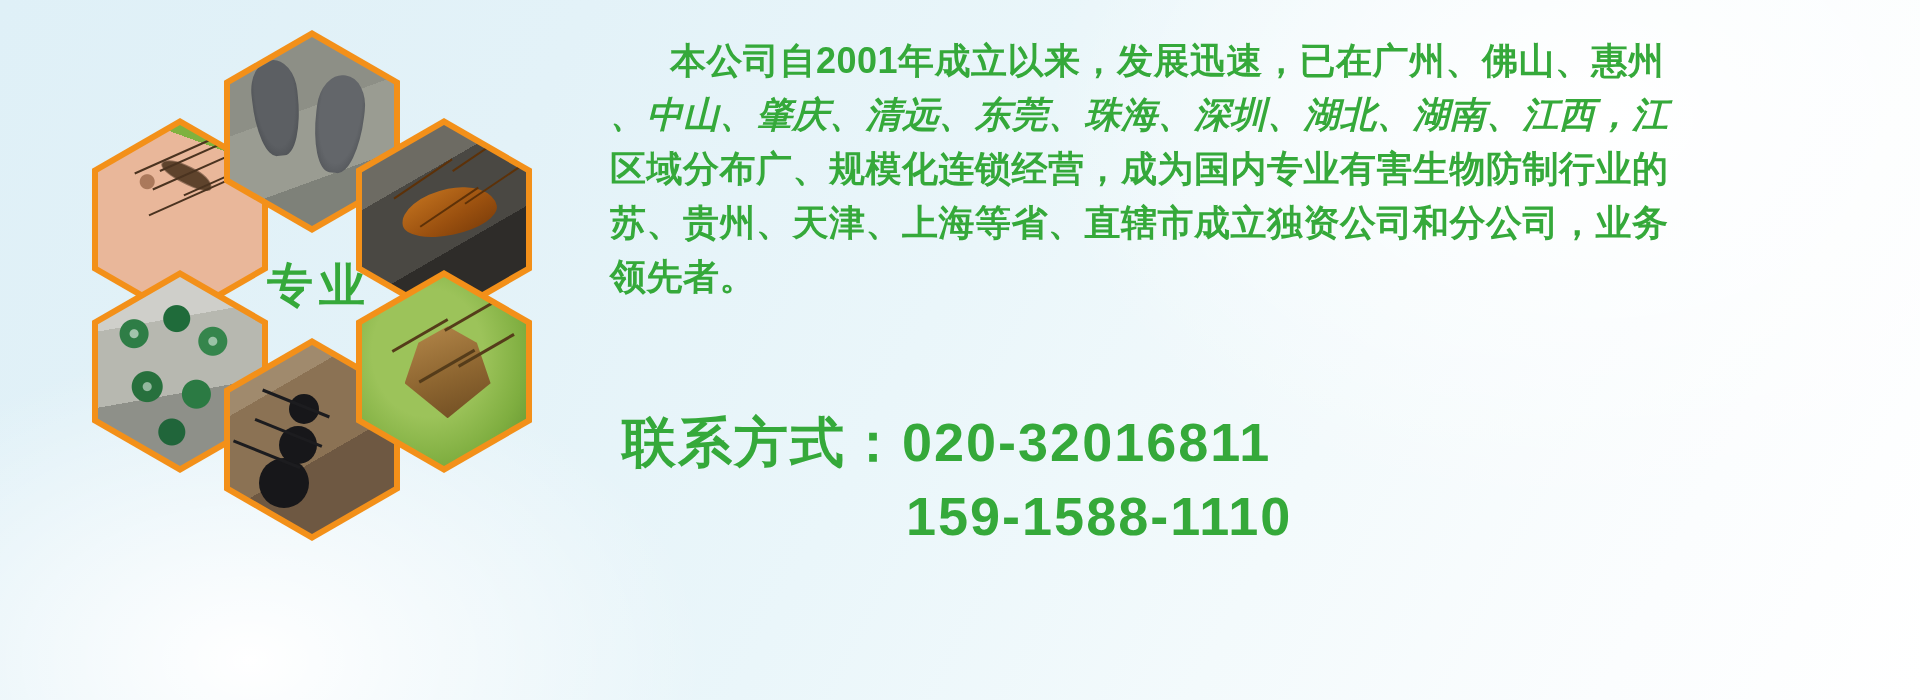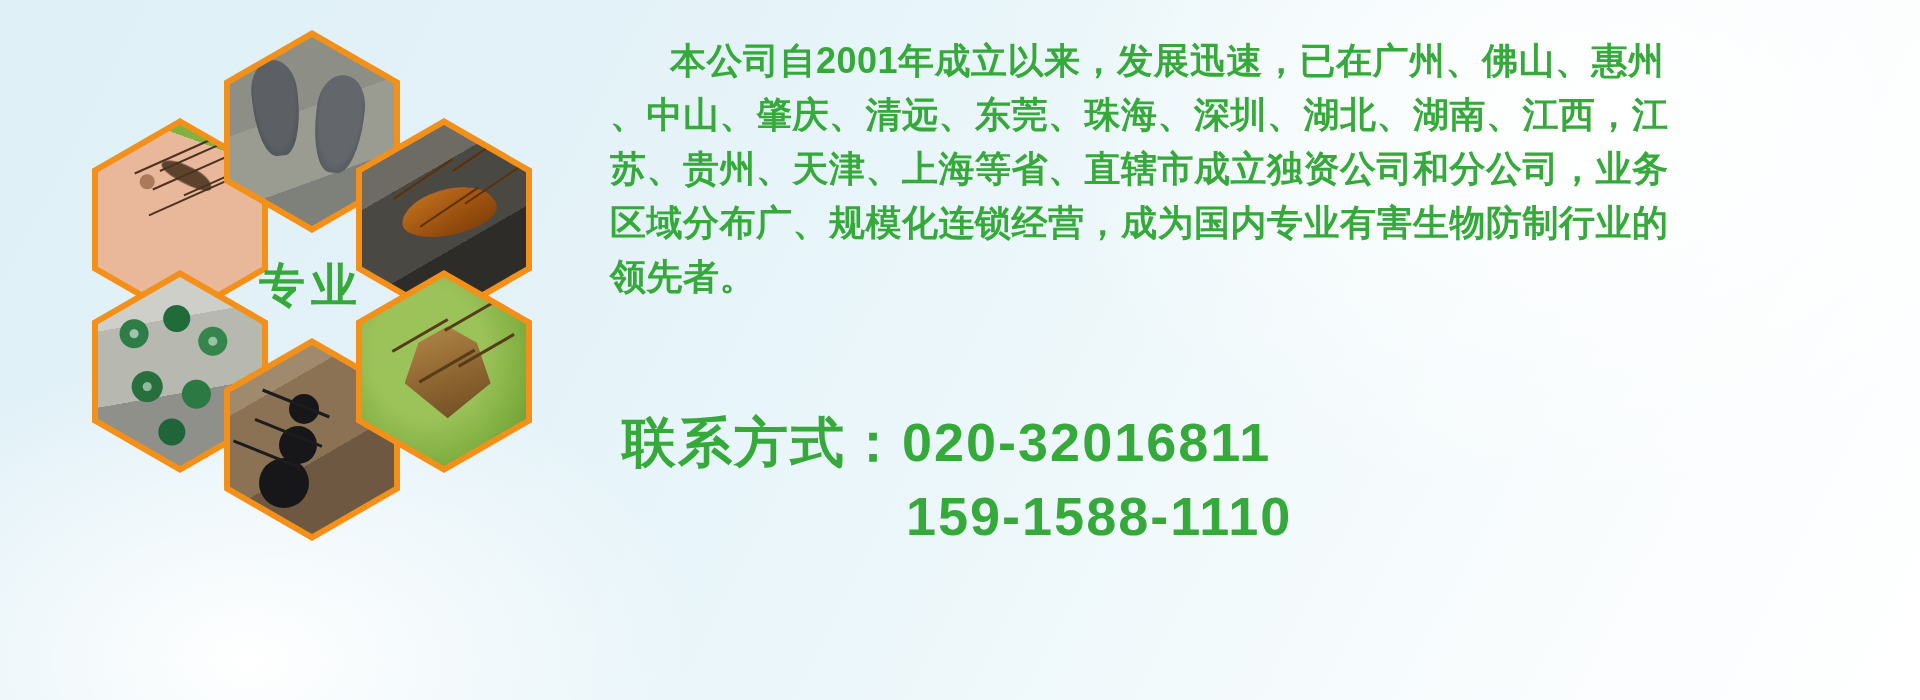--- a/index.html
+++ b/index.html
@@ -154,21 +154,21 @@
       <div class="inner">
         <div class="art art-flies"></div>
       </div>
     </div>
 
     <div class="hex" style="left:132px;top:22px;">
       <div class="inner">
         <div class="art art-rats"></div>
       </div>
     </div>
-    <div class="hex-label" style="left:128px;top:176px;">
+    <div class="hex-label" style="left:136px;top:176px;">
       <span>专业</span>
     </div>
     <div class="hex" style="left:132px;top:330px;">
       <div class="inner">
         <div class="art art-ant"></div>
       </div>
     </div>
 
     <div class="hex" style="left:264px;top:110px;">
       <div class="inner">
@@ -177,23 +177,23 @@
     </div>
     <div class="hex" style="left:264px;top:262px;">
       <div class="inner">
         <div class="art art-bug"></div>
       </div>
     </div>
   </div>
 
   <div id="copy">
     <p class="para" style="text-indent:60px;">本公司自2001年成立以来，发展迅速，已在广州、佛山、惠州</p>
-    <p class="para" style="text-indent:0;">、中山、肇庆、清远、东莞、珠海、深圳、湖北、湖南、江西，江</p>
+    <p class="para" style="text-indent:0;font-style:italic;">、中山、肇庆、清远、东莞、珠海、深圳、湖北、湖南、江西，江</p>
+    <p class="para" style="text-indent:0;">区域分布广、规模化连锁经营，成为国内专业有害生物防制行业的</p>
     <p class="para" style="text-indent:0;">苏、贵州、天津、上海等省、直辖市成立独资公司和分公司，业务</p>
-    <p class="para" style="text-indent:0;">区域分布广、规模化连锁经营，成为国内专业有害生物防制行业的</p>
     <p class="para" style="text-indent:0;">领先者。</p>
   </div>
 
   <div id="contact">
     <p class="contact-line">联系方式：020-32016811</p>
     <p class="contact-line second">159-1588-1110</p>
   </div>
 
 </div>
 

